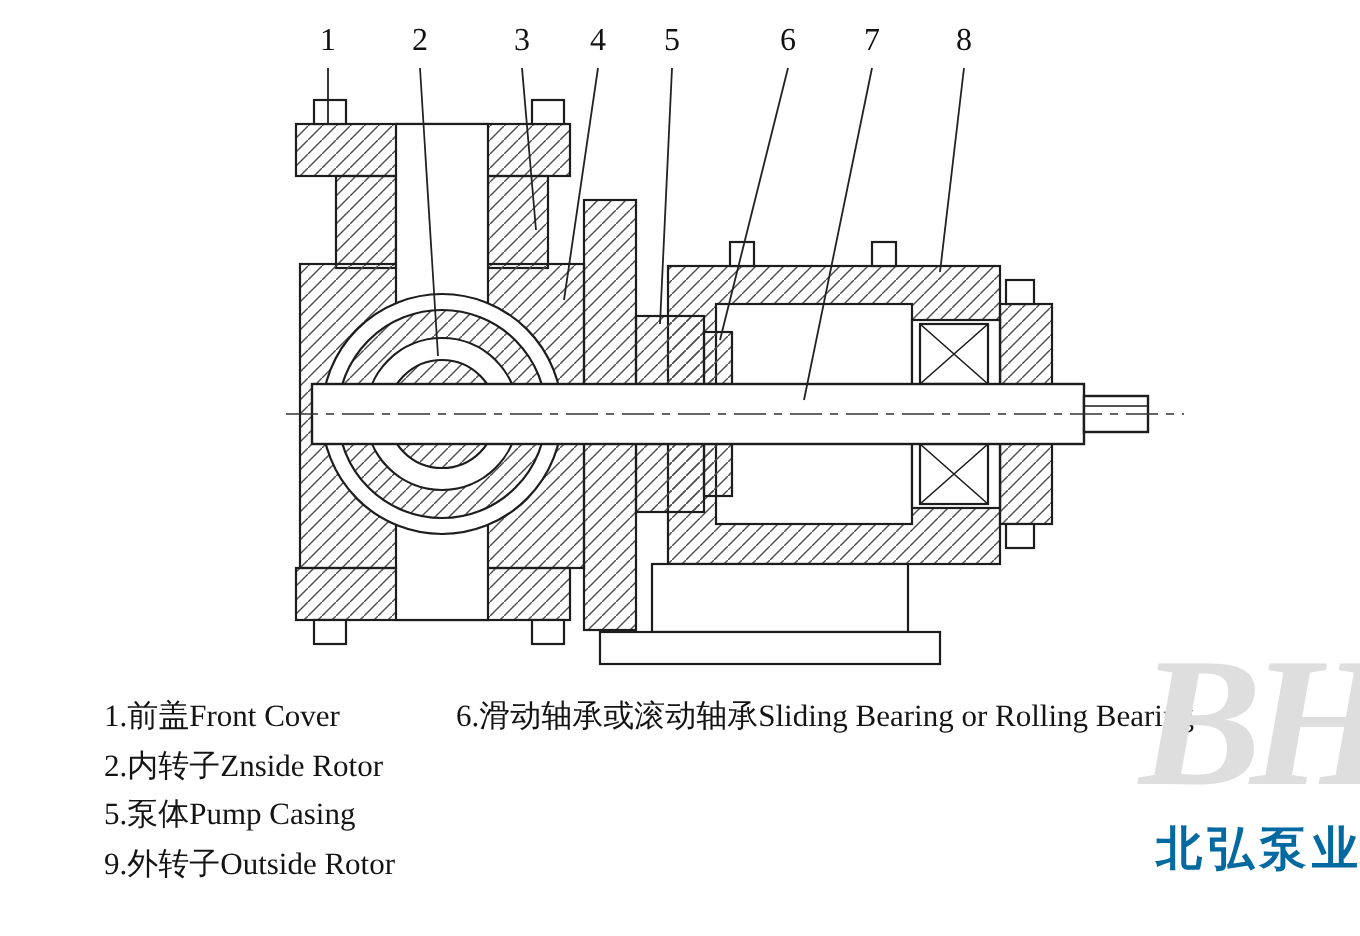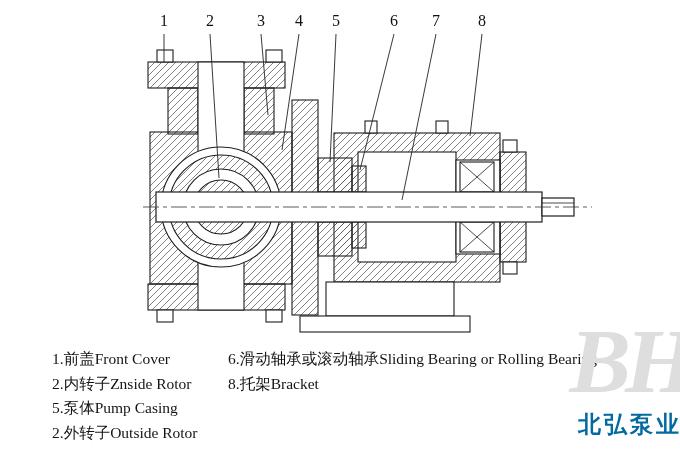--- a/index.html
+++ b/index.html
@@ -144,25 +144,24 @@
     <span class="callout-num" style="left:394px;top:13px;">6</span>
     <span class="callout-num" style="left:436px;top:13px;">7</span>
     <span class="callout-num" style="left:482px;top:13px;">8</span>
   </div>
 
   <div class="legend">
     <div class="legend-col left">
       <div class="legend-item">1.前盖Front Cover</div>
       <div class="legend-item">2.内转子Znside Rotor</div>
       <div class="legend-item">5.泵体Pump Casing</div>
-      <div class="legend-item">2.外转子Outside Rotor</div>
+      <div class="legend-item">9.外转子Outside Rotor</div>
     </div>
     <div class="legend-col right">
       <div class="legend-item">6.滑动轴承或滚动轴承Sliding Bearing or Rolling Bearing</div>
-      <div class="legend-item">8.托架Bracket</div>
     </div>
   </div>
 
   <div class="watermark">
     <div class="wm-logo">BH</div>
     <div class="wm-text">北弘泵业</div>
   </div>
 
 </div>
 

